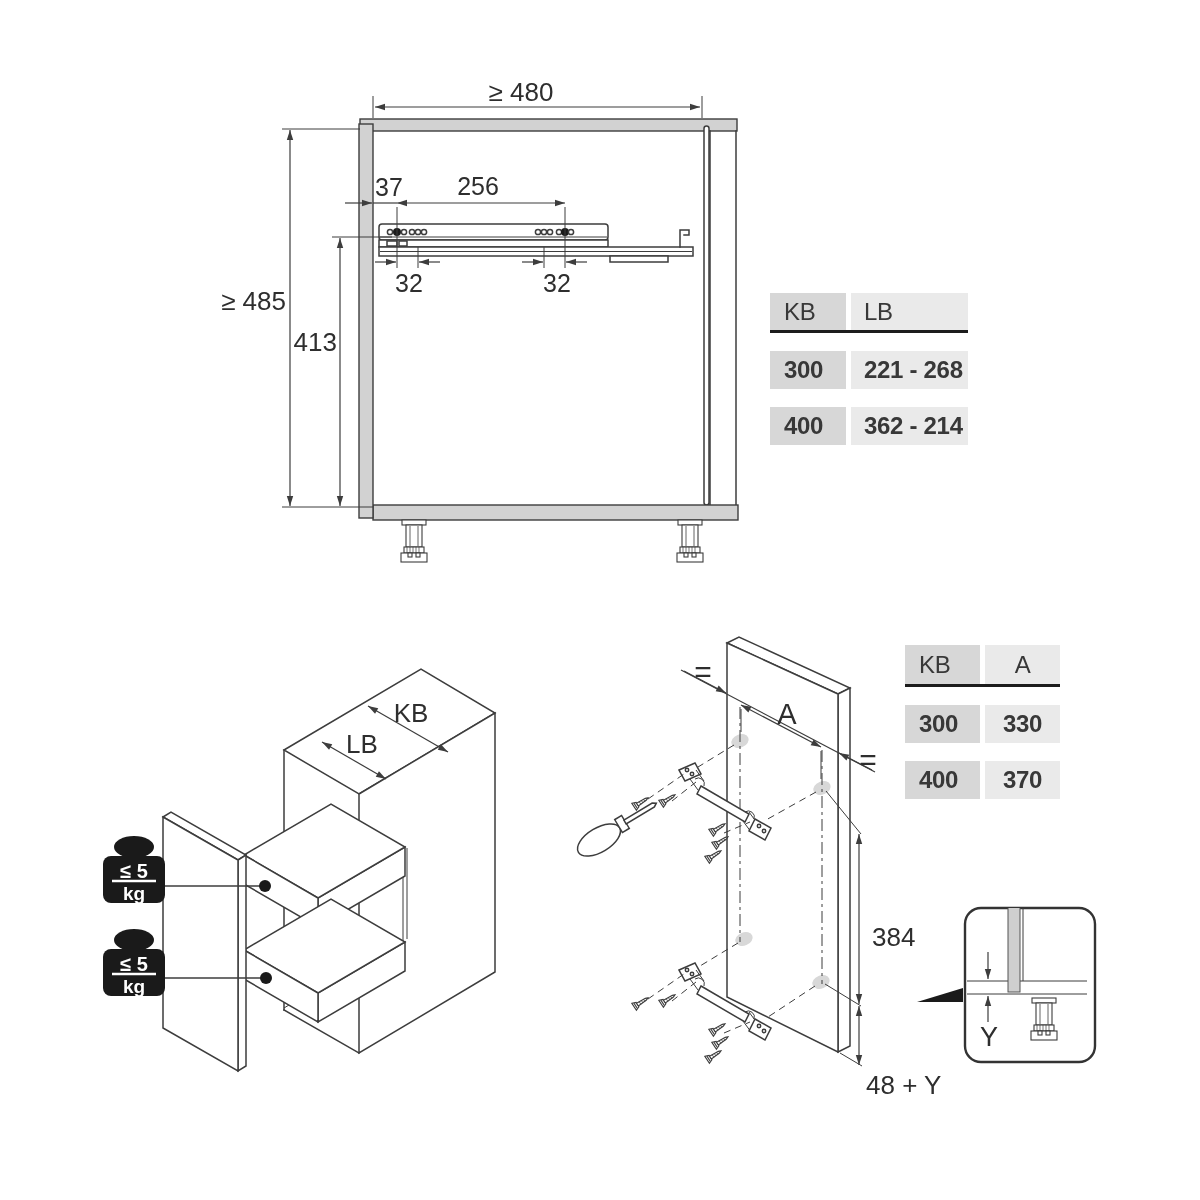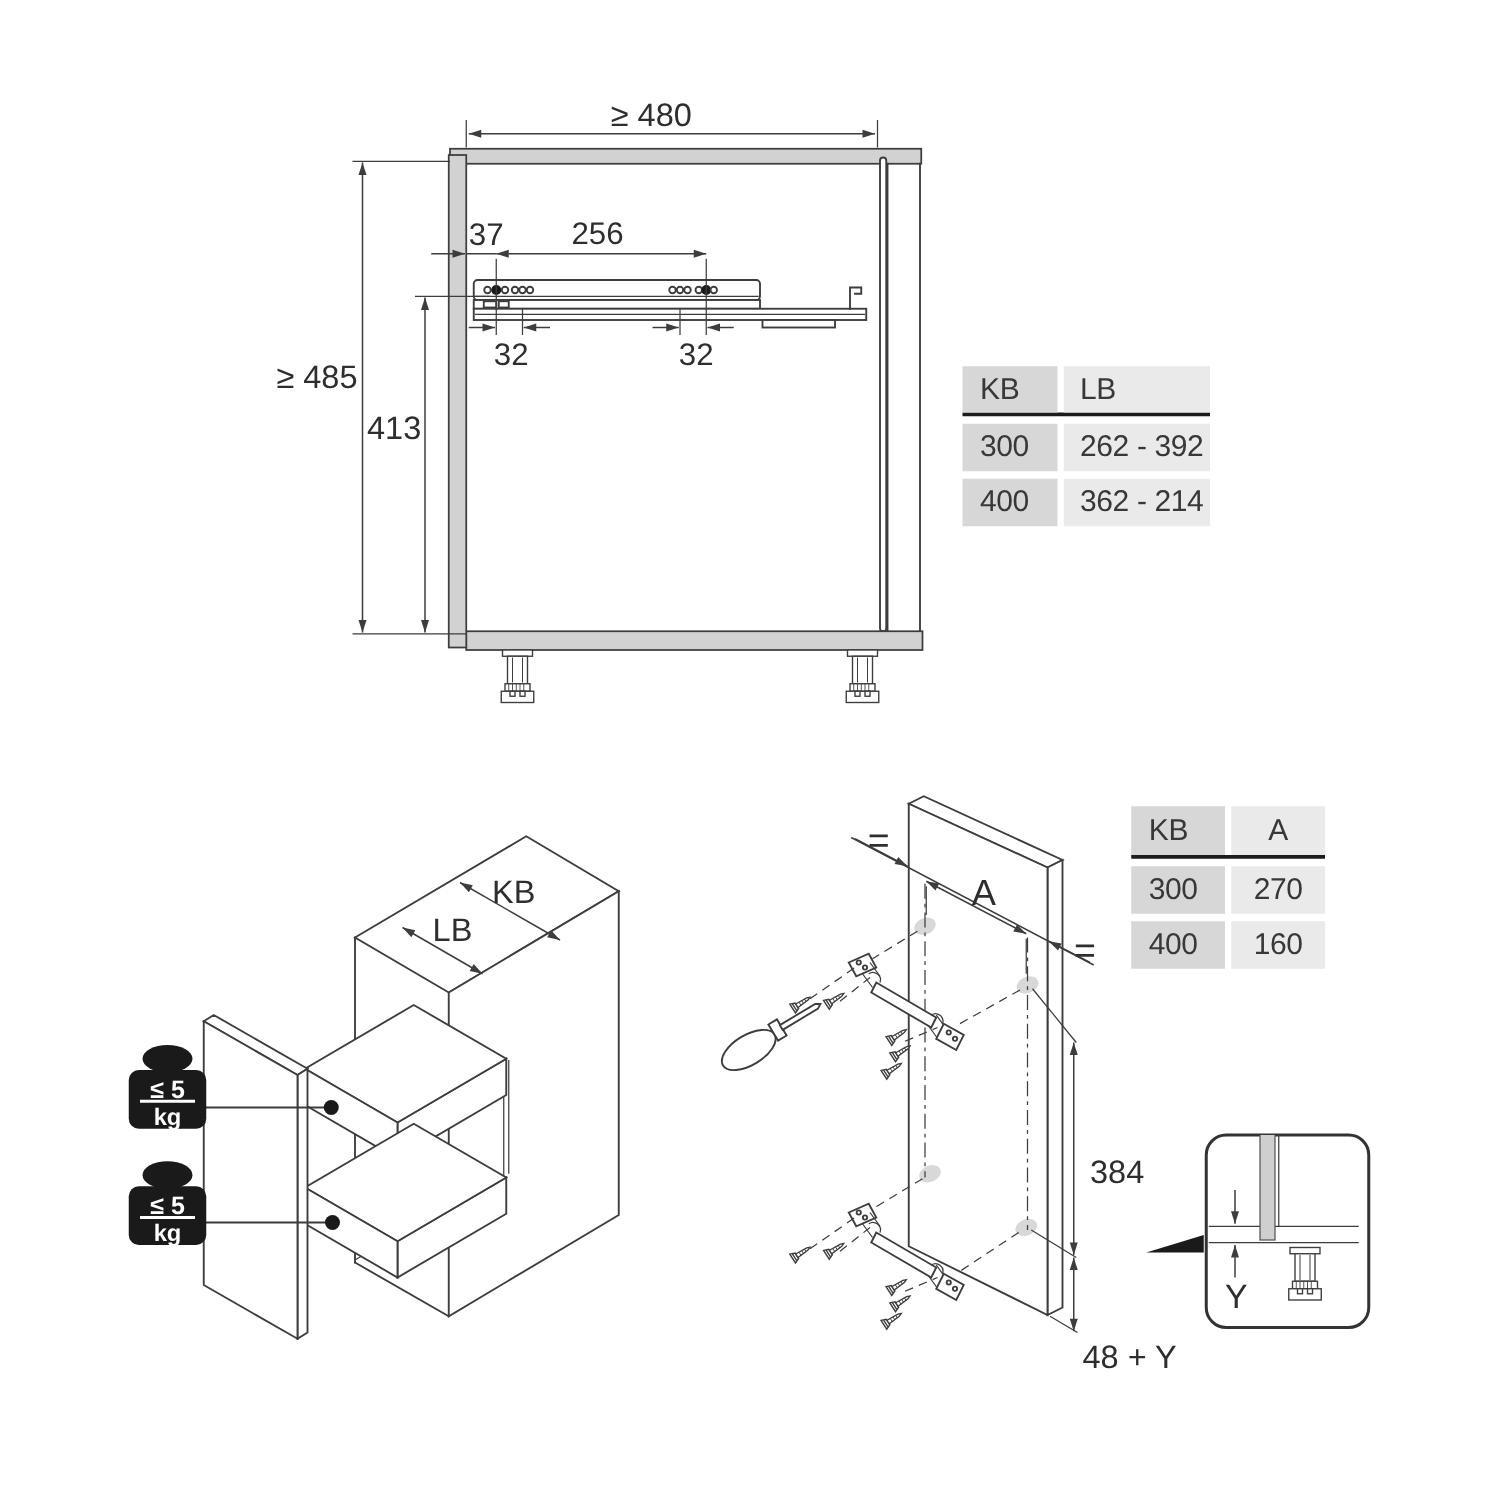--- a/index.html
+++ b/index.html
@@ -13,21 +13,21 @@
   .fg      { fill:#d2d2d2; stroke:#3d3d3d; stroke-width:1.4; }
   .dim     { stroke:#3d3d3d; stroke-width:1.2; fill:none; }
   .dash    { stroke:#3d3d3d; stroke-width:1;   fill:none; stroke-dasharray:7 5; }
   .dashdot { stroke:#3d3d3d; stroke-width:1;   fill:none; stroke-dasharray:12 4 3 4; }
   .txt     { fill:#2e2e2e; font-family:"Liberation Sans", sans-serif; }
   .wtxt    { fill:#ffffff; font-family:"Liberation Sans", sans-serif; font-weight:bold; }
 
   
   .dtable { position:absolute; color:#383838; font-size:24px; letter-spacing:-0.3px; }
   .thead  { display:flex; gap:5px; border-bottom:3px solid #1c1c1c; }
-  .trow   { display:flex; gap:5px; margin-top:6px; }
+  .trow   { display:flex; gap:5px; margin-top:18px;font-weight:bold; }
   .cell   { display:flex; align-items:center; box-sizing:border-box; white-space:nowrap; }
   .t1 .c1 { width:76px;  background:#d7d7d7; padding-left:14px; }
   .t1 .c2 { width:117px; background:#eaeaea; padding-left:13px; }
   .t1 .thead .cell { height:37px; }
   .t1 .trow  .cell { height:38px; }
   .t2 .c1 { width:75px; background:#d7d7d7; padding-left:14px; }
   .t2 .c2 { width:75px; background:#eaeaea; justify-content:center; }
   .t2 .thead .cell { height:39px; }
   .t2 .trow  .cell { height:38px; }
 </style>
@@ -301,34 +301,34 @@
   </g>
 </svg>
 
 <div class="dtable t1" style="left:770px; top:293px;">
   <div class="thead">
     <div class="cell c1">KB</div>
     <div class="cell c2">LB</div>
   </div>
   <div class="trow">
     <div class="cell c1">300</div>
-    <div class="cell c2">262 - 392</div>
+    <div class="cell c2">221 - 268</div>
   </div>
   <div class="trow">
     <div class="cell c1">400</div>
     <div class="cell c2">362 - 214</div>
   </div>
 </div>
 
 <div class="dtable t2" style="left:905px; top:645px;">
   <div class="thead">
     <div class="cell c1">KB</div>
     <div class="cell c2">A</div>
   </div>
   <div class="trow">
     <div class="cell c1">300</div>
-    <div class="cell c2">270</div>
+    <div class="cell c2">330</div>
   </div>
   <div class="trow">
     <div class="cell c1">400</div>
-    <div class="cell c2">160</div>
+    <div class="cell c2">370</div>
   </div>
 </div>
 
 </body></html>

